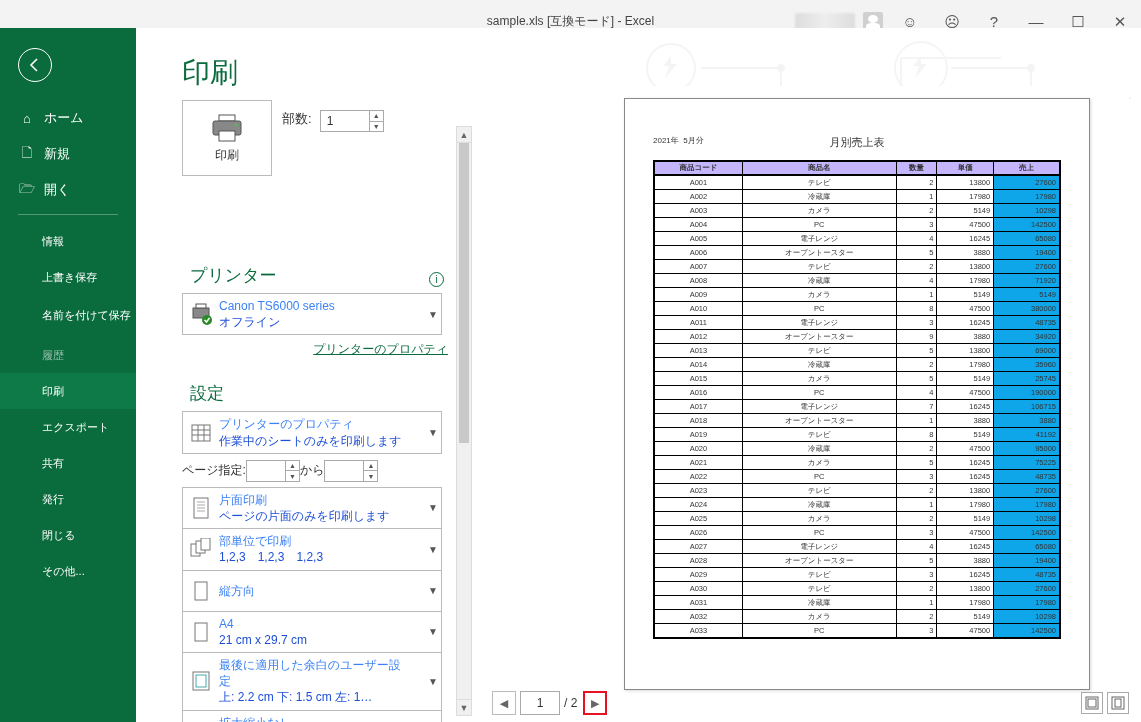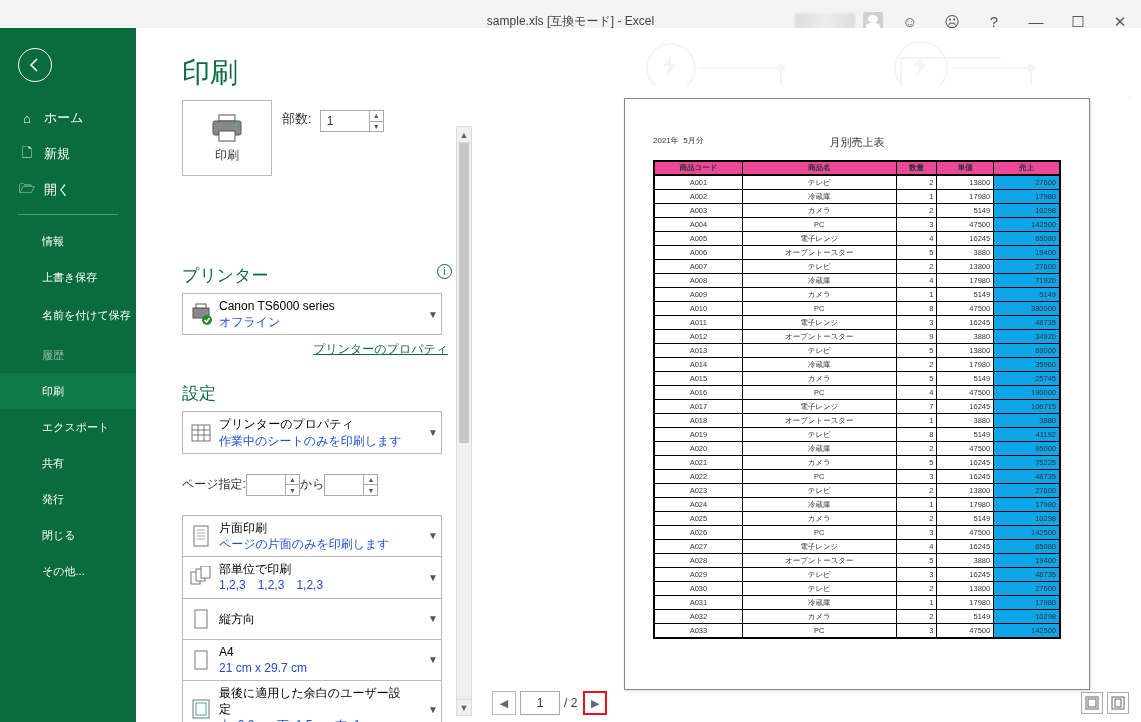--- a/index.html
+++ b/index.html
@@ -28,47 +28,47 @@
 .page-title{position:absolute;top:26px;left:46px;font-size:28px;color:#0a6b3d;font-weight:400}
 
 .settings-col{position:absolute;top:70px;left:46px;width:270px;bottom:0;overflow:hidden}
 .print-btn{width:90px;height:76px;border:1px solid #bbb;display:flex;flex-direction:column;align-items:center;justify-content:center;margin-top:2px}
 .print-btn .lbl{margin-top:4px;font-size:12px}
 .copies-row{position:absolute;top:12px;left:100px;display:flex;gap:8px}
 .spin{width:64px;height:22px;border:1px solid #aaa;display:flex;align-items:center;padding:0 16px 0 6px;font-size:12px;position:relative;background:#fff}
 .spin-btns{position:absolute;right:0;top:0;bottom:0;width:14px;border-left:1px solid #aaa;display:flex;flex-direction:column}
 .spin-btns div{flex:1;display:flex;align-items:center;justify-content:center;font-size:7px;color:#555}
 .spin-btns div:first-child{border-bottom:1px solid #aaa}
-.sec-hdr{color:#0a6b3d;font-size:17px;margin:24px 0 6px;display:flex;align-items:flex-start}
+.sec-hdr{color:#0a6b3d;font-size:17px;margin:24px 8px 6px;display:flex;align-items:flex-end}
 .sec-hdr.first{margin-top:88px}
 .info-i{width:15px;height:15px;margin-left:auto;border:1px solid #0a6b3d;border-radius:50%;display:flex;align-items:center;justify-content:center;font-size:10px;color:#0a6b3d}
 .dropdown{width:260px;border:1px solid #bbb;background:#fff;display:flex;position:relative;min-height:40px}
 .dd-ico{width:36px;display:flex;align-items:center;justify-content:center}
 .dd-body{flex:1;padding:4px 16px 4px 0;font-size:12px;line-height:1.35}
-.dd-body .t{color:#000000}
+.dd-body .t{color:#3b82f6}
 .dd-body .s{color:#1d4ed8}
 .dd-arrow{width:16px;display:flex;align-items:center;justify-content:center;color:#555;font-size:10px;border-left:0}
 .link{color:#0a6b3d;text-decoration:underline;font-size:12px;text-align:right;display:block;margin:6px 4px 0 0}
-.page-range{display:flex;align-items:center;margin:20px 0;font-size:12px}
+.page-range{display:flex;align-items:center;margin:6px 0;font-size:12px}
 .ninput{width:54px;height:22px;border:1px solid #aaa;position:relative;background:#fff}
 .ninput .spin-btns{border-left:1px solid #aaa}
 .stack .dropdown{margin-top:-1px}
 
 .settings-scroll{position:absolute;top:98px;left:320px;width:16px;bottom:6px;background:#f0f0f0;border:1px solid #dcdcdc}
 .settings-scroll .thumb{position:absolute;left:2px;right:2px;top:16px;height:300px;background:#c8c8c8}
 .settings-scroll .arr{position:absolute;left:0;right:0;height:16px;display:flex;align-items:center;justify-content:center;font-size:9px;color:#666}
 .settings-scroll .arr.up{top:0;border-bottom:1px solid #dcdcdc}
 .settings-scroll .arr.dn{bottom:0;border-top:1px solid #dcdcdc}
 
 .preview-wrap{position:absolute;top:58px;left:356px;right:12px;bottom:42px;background:#fff}
 .sheet{position:absolute;top:12px;left:132px;width:466px;height:592px;background:#fff;border:1px solid #888;box-shadow:1px 1px 3px rgba(0,0,0,.15);padding:36px 28px 0}
 .sheet-hdr{display:flex;font-size:8px;margin-bottom:4px}
 .sheet-title{position:absolute;top:36px;left:50%;transform:translateX(-50%);font-size:11px}
 .tbl{width:100%;border-collapse:collapse;font-size:7.5px;margin-top:14px}
-.tbl th{border-top:2px solid #000;border-bottom:2px solid #000;border-left:1px solid #000;border-right:1px solid #000;padding:1px 2px;font-weight:700;background:#ec4899;text-align:center}
+.tbl th{border-top:2px solid #000;border-bottom:2px solid #000;border-left:1px solid #000;border-right:1px solid #000;padding:1px 2px;font-weight:700;background:#c4b5fd;text-align:center}
 .tbl td{border:1px solid #000;padding:.5px 3px;text-align:center;height:12px;line-height:12px}
 .tbl td.r{text-align:right}
 .tbl td.y{background:#0ea5e9}
 .tbl tr:last-child td{border-bottom:2px solid #000}
 .tbl th:first-child,.tbl td:first-child{border-left:2px solid #000}
 .tbl th:last-child,.tbl td:last-child{border-right:2px solid #000}
 
 .footer{position:absolute;left:356px;right:12px;bottom:4px;height:30px;display:flex;align-items:center}
 .nav-btn{width:24px;height:24px;border:1px solid #bbb;display:flex;align-items:center;justify-content:center;font-size:11px;color:#666;background:#fff}
 .nav-btn.hl{border:2px solid #e81123}

